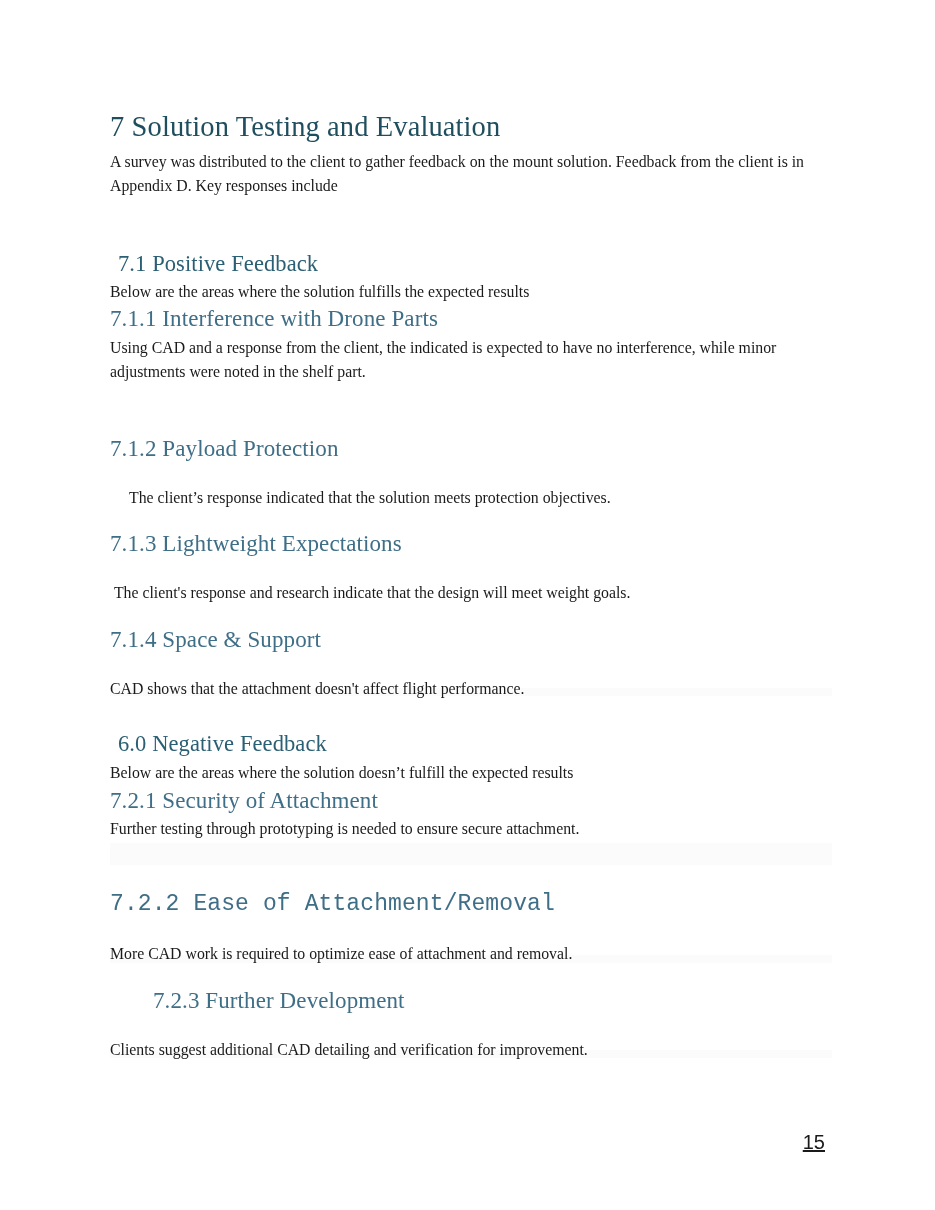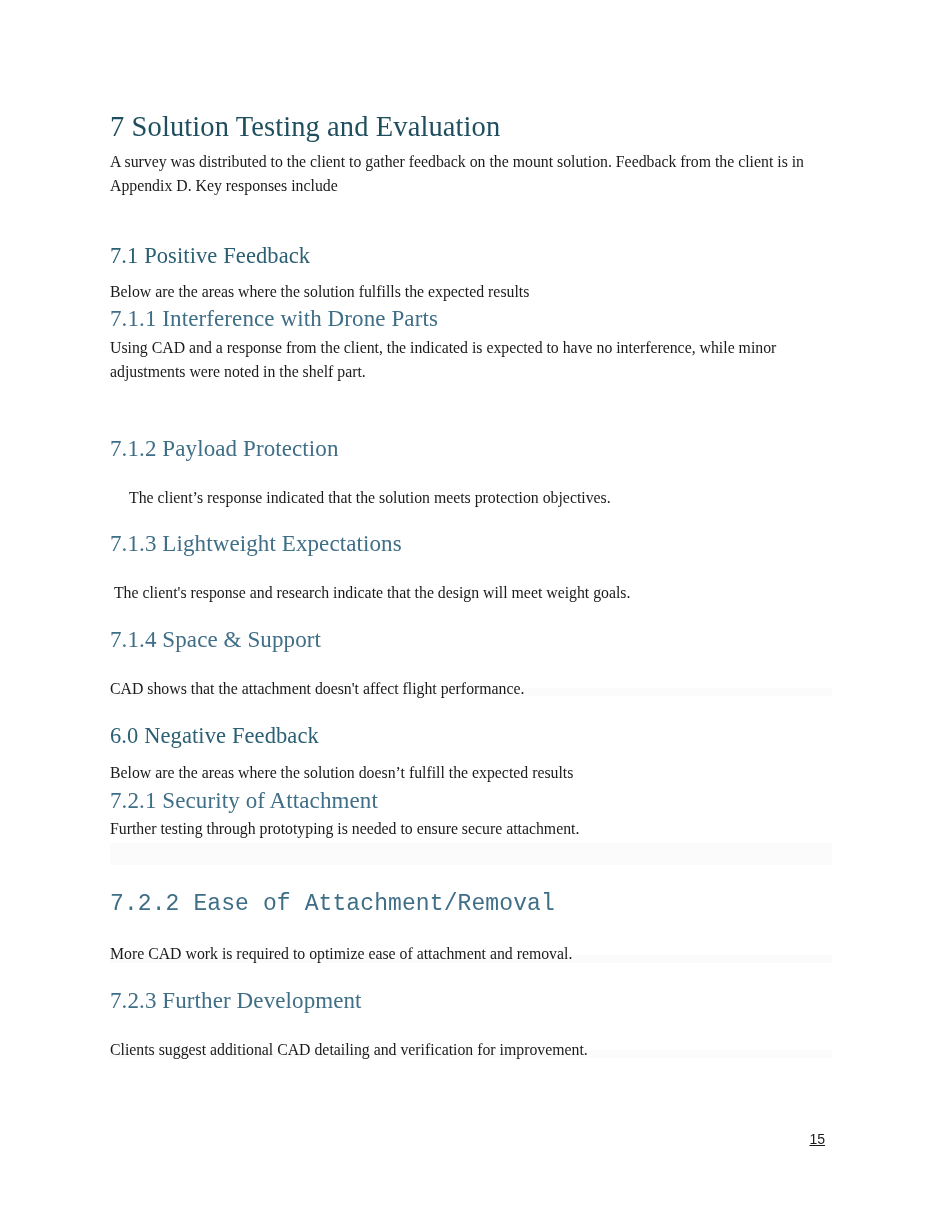--- a/index.html
+++ b/index.html
@@ -35,21 +35,21 @@
     line-height: 1.18;
     margin: 0;
     padding: 0;
     letter-spacing: 0.1px;
   }
   .h2 {
     font-size: 22.5px;
     font-weight: normal;
     color: #2b5f73;
     line-height: 1.2;
-    margin: 0;
+    margin: 8px;
     padding: 0;
     letter-spacing: 0.1px;
   }
   .h3 {
     font-size: 23px;
     font-weight: normal;
     color: #3f6e87;
     line-height: 1.2;
     margin: 0;
     padding: 0;
@@ -74,21 +74,21 @@
     position: absolute;
     background: #fbfbfc;
     pointer-events: none;
   }
 
   .page-number {
     position: absolute;
     right: 110px;
     top: 1132px;
     font-family: "Liberation Sans", "DejaVu Sans", sans-serif;
-    font-size: 14px;
+    font-size: 20px;
     color: #1a1a1a;
     line-height: 1;
     text-decoration: underline;
   }
 </style>
 </head>
 <body>
 
 <div class="page">
 
@@ -128,21 +128,21 @@
     <p class="p blk" style="top:761px;">Below are the areas where the solution doesn’t fulfill the expected results</p>
 
     <h3 class="h3 blk" style="top:787px;">7.2.1 Security of Attachment</h3>
 
     <p class="p blk" style="top:817px;">Further testing through prototyping is needed to ensure secure attachment.</p>
 
     <h3 class="h3 blk" style="top:891px;font-family:Liberation Mono, monospace;">7.2.2 Ease of Attachment/Removal</h3>
 
     <p class="p blk" style="top:942px;">More CAD work is required to optimize ease of attachment and removal.</p>
 
-    <h3 class="h3 blk" style="top:987px;">7.2.3 Further Development</h3>
+    <h3 class="h3 blk" style="top:987px;margin-left:43px;">7.2.3 Further Development</h3>
 
     <p class="p blk" style="top:1038px;">Clients suggest additional CAD detailing and verification for improvement.</p>
 
   </div>
 
   <div class="page-number">15</div>
 
 </div>
 
 </body></html>

